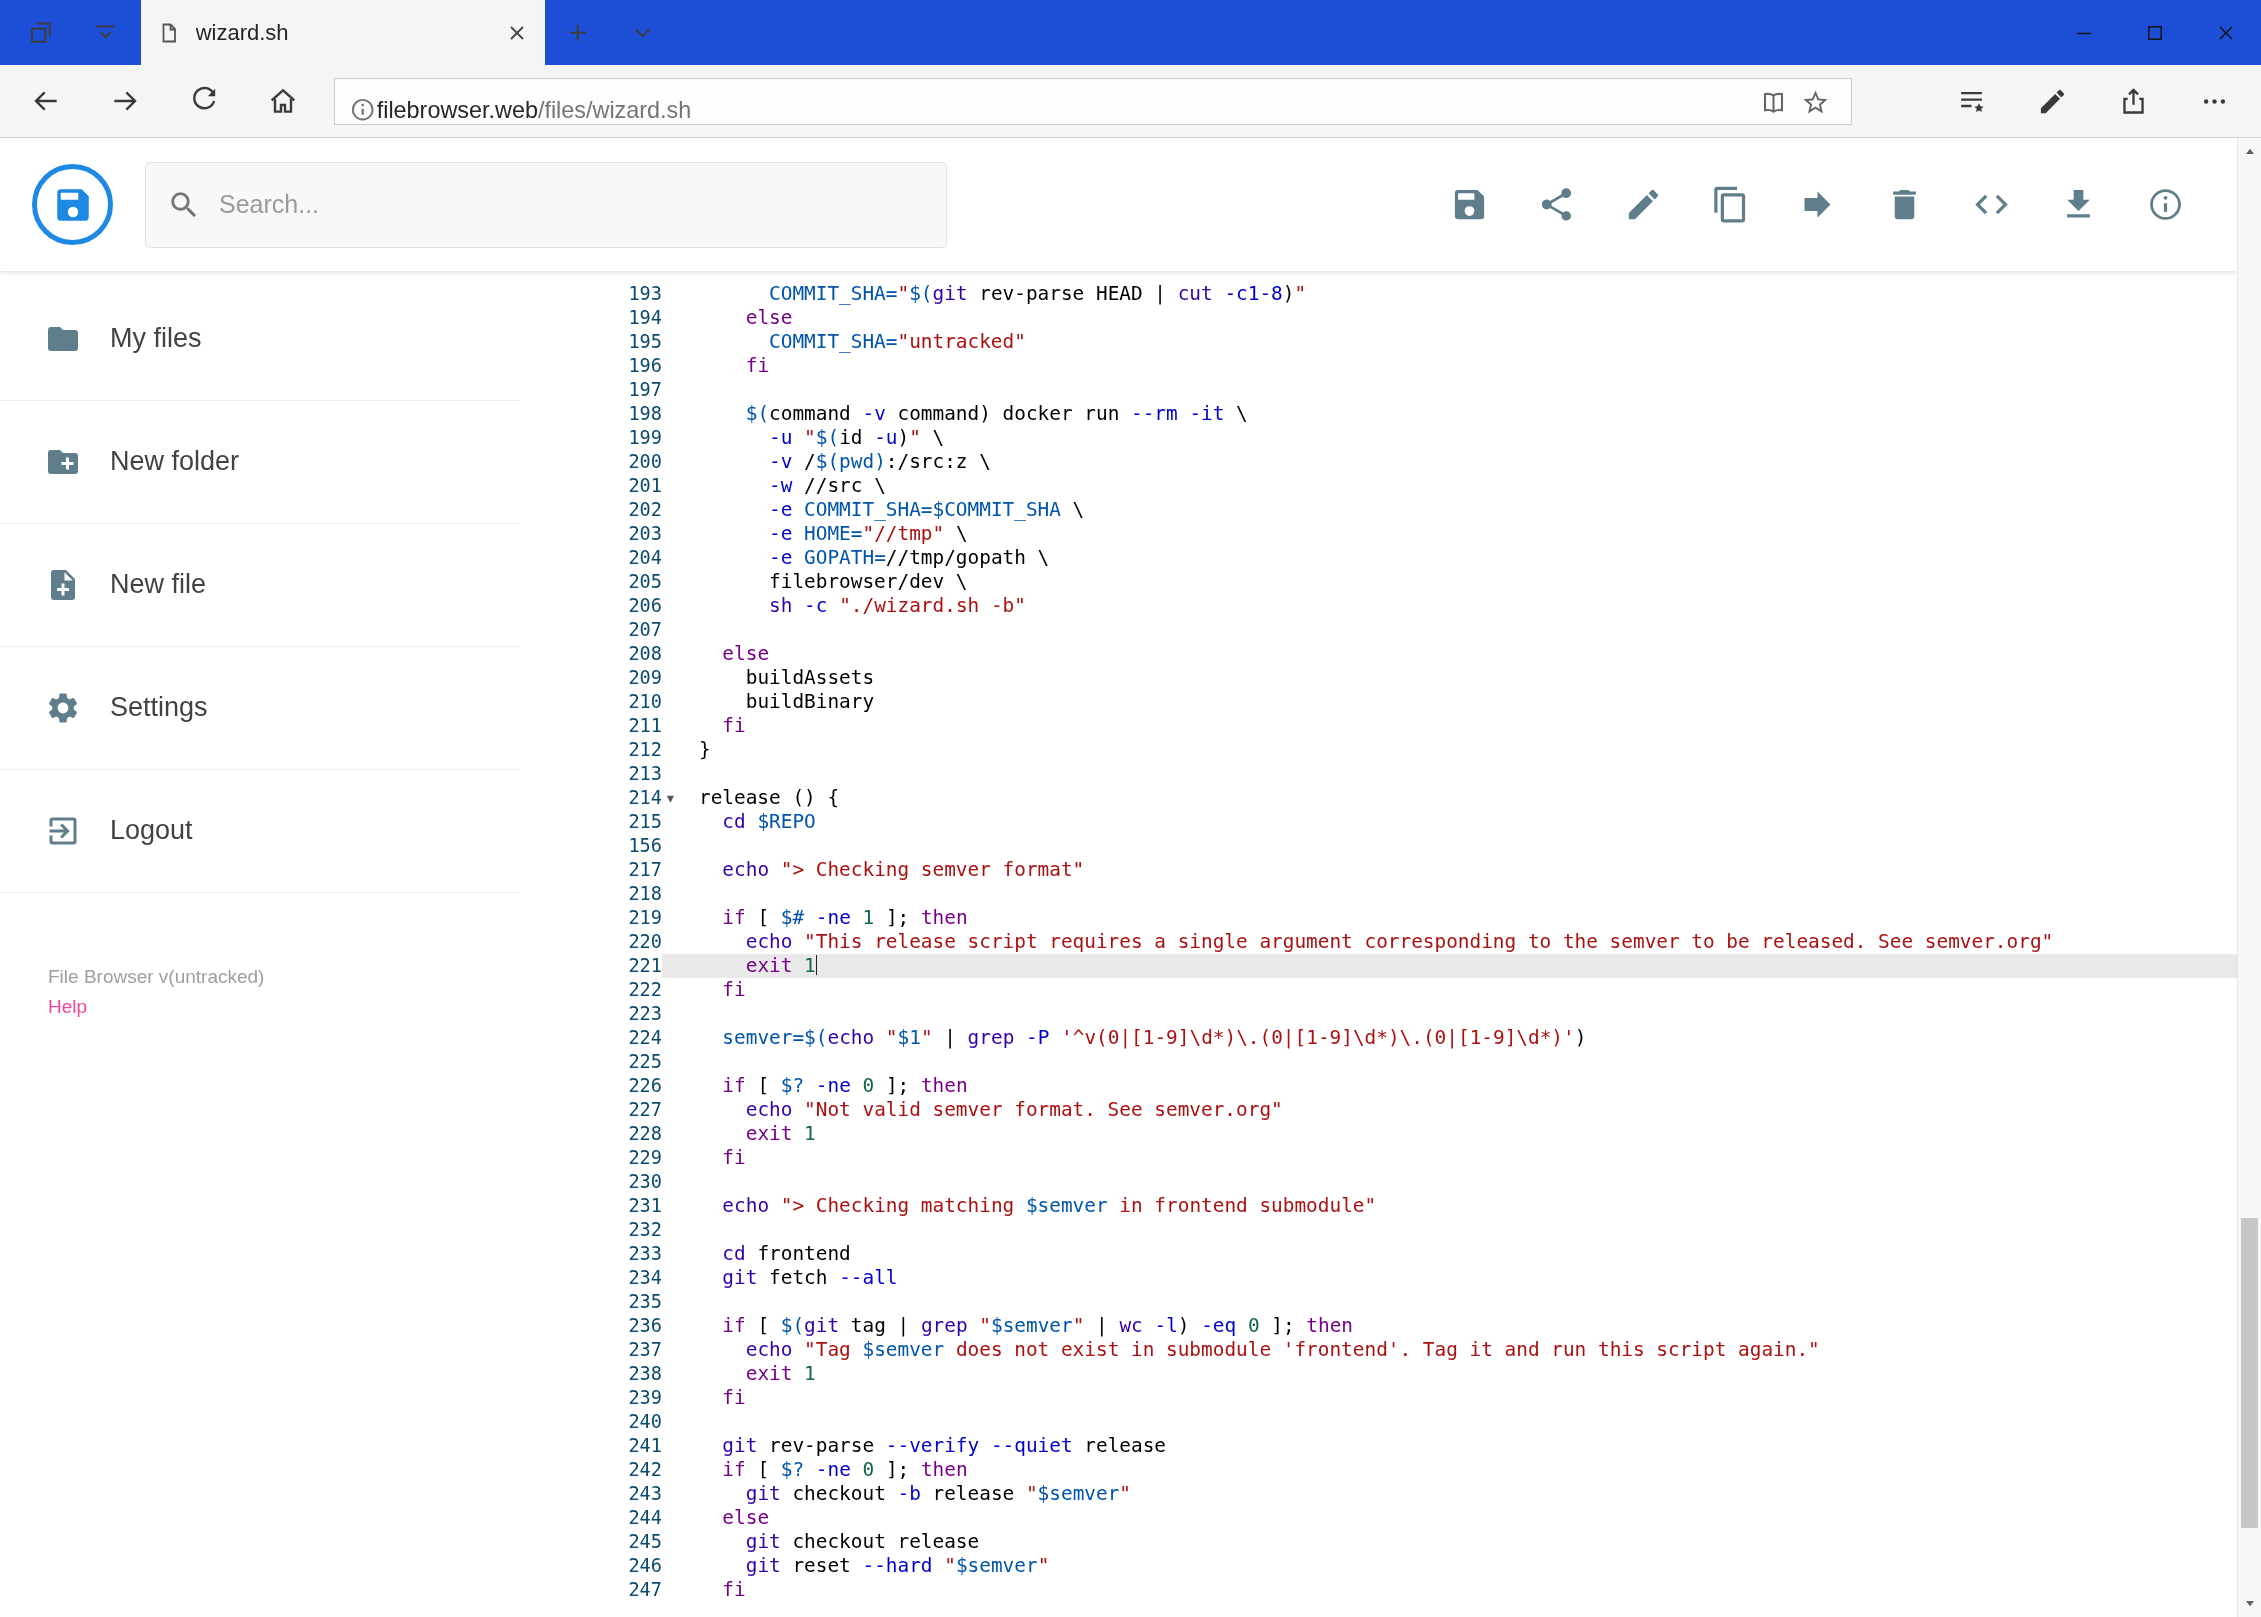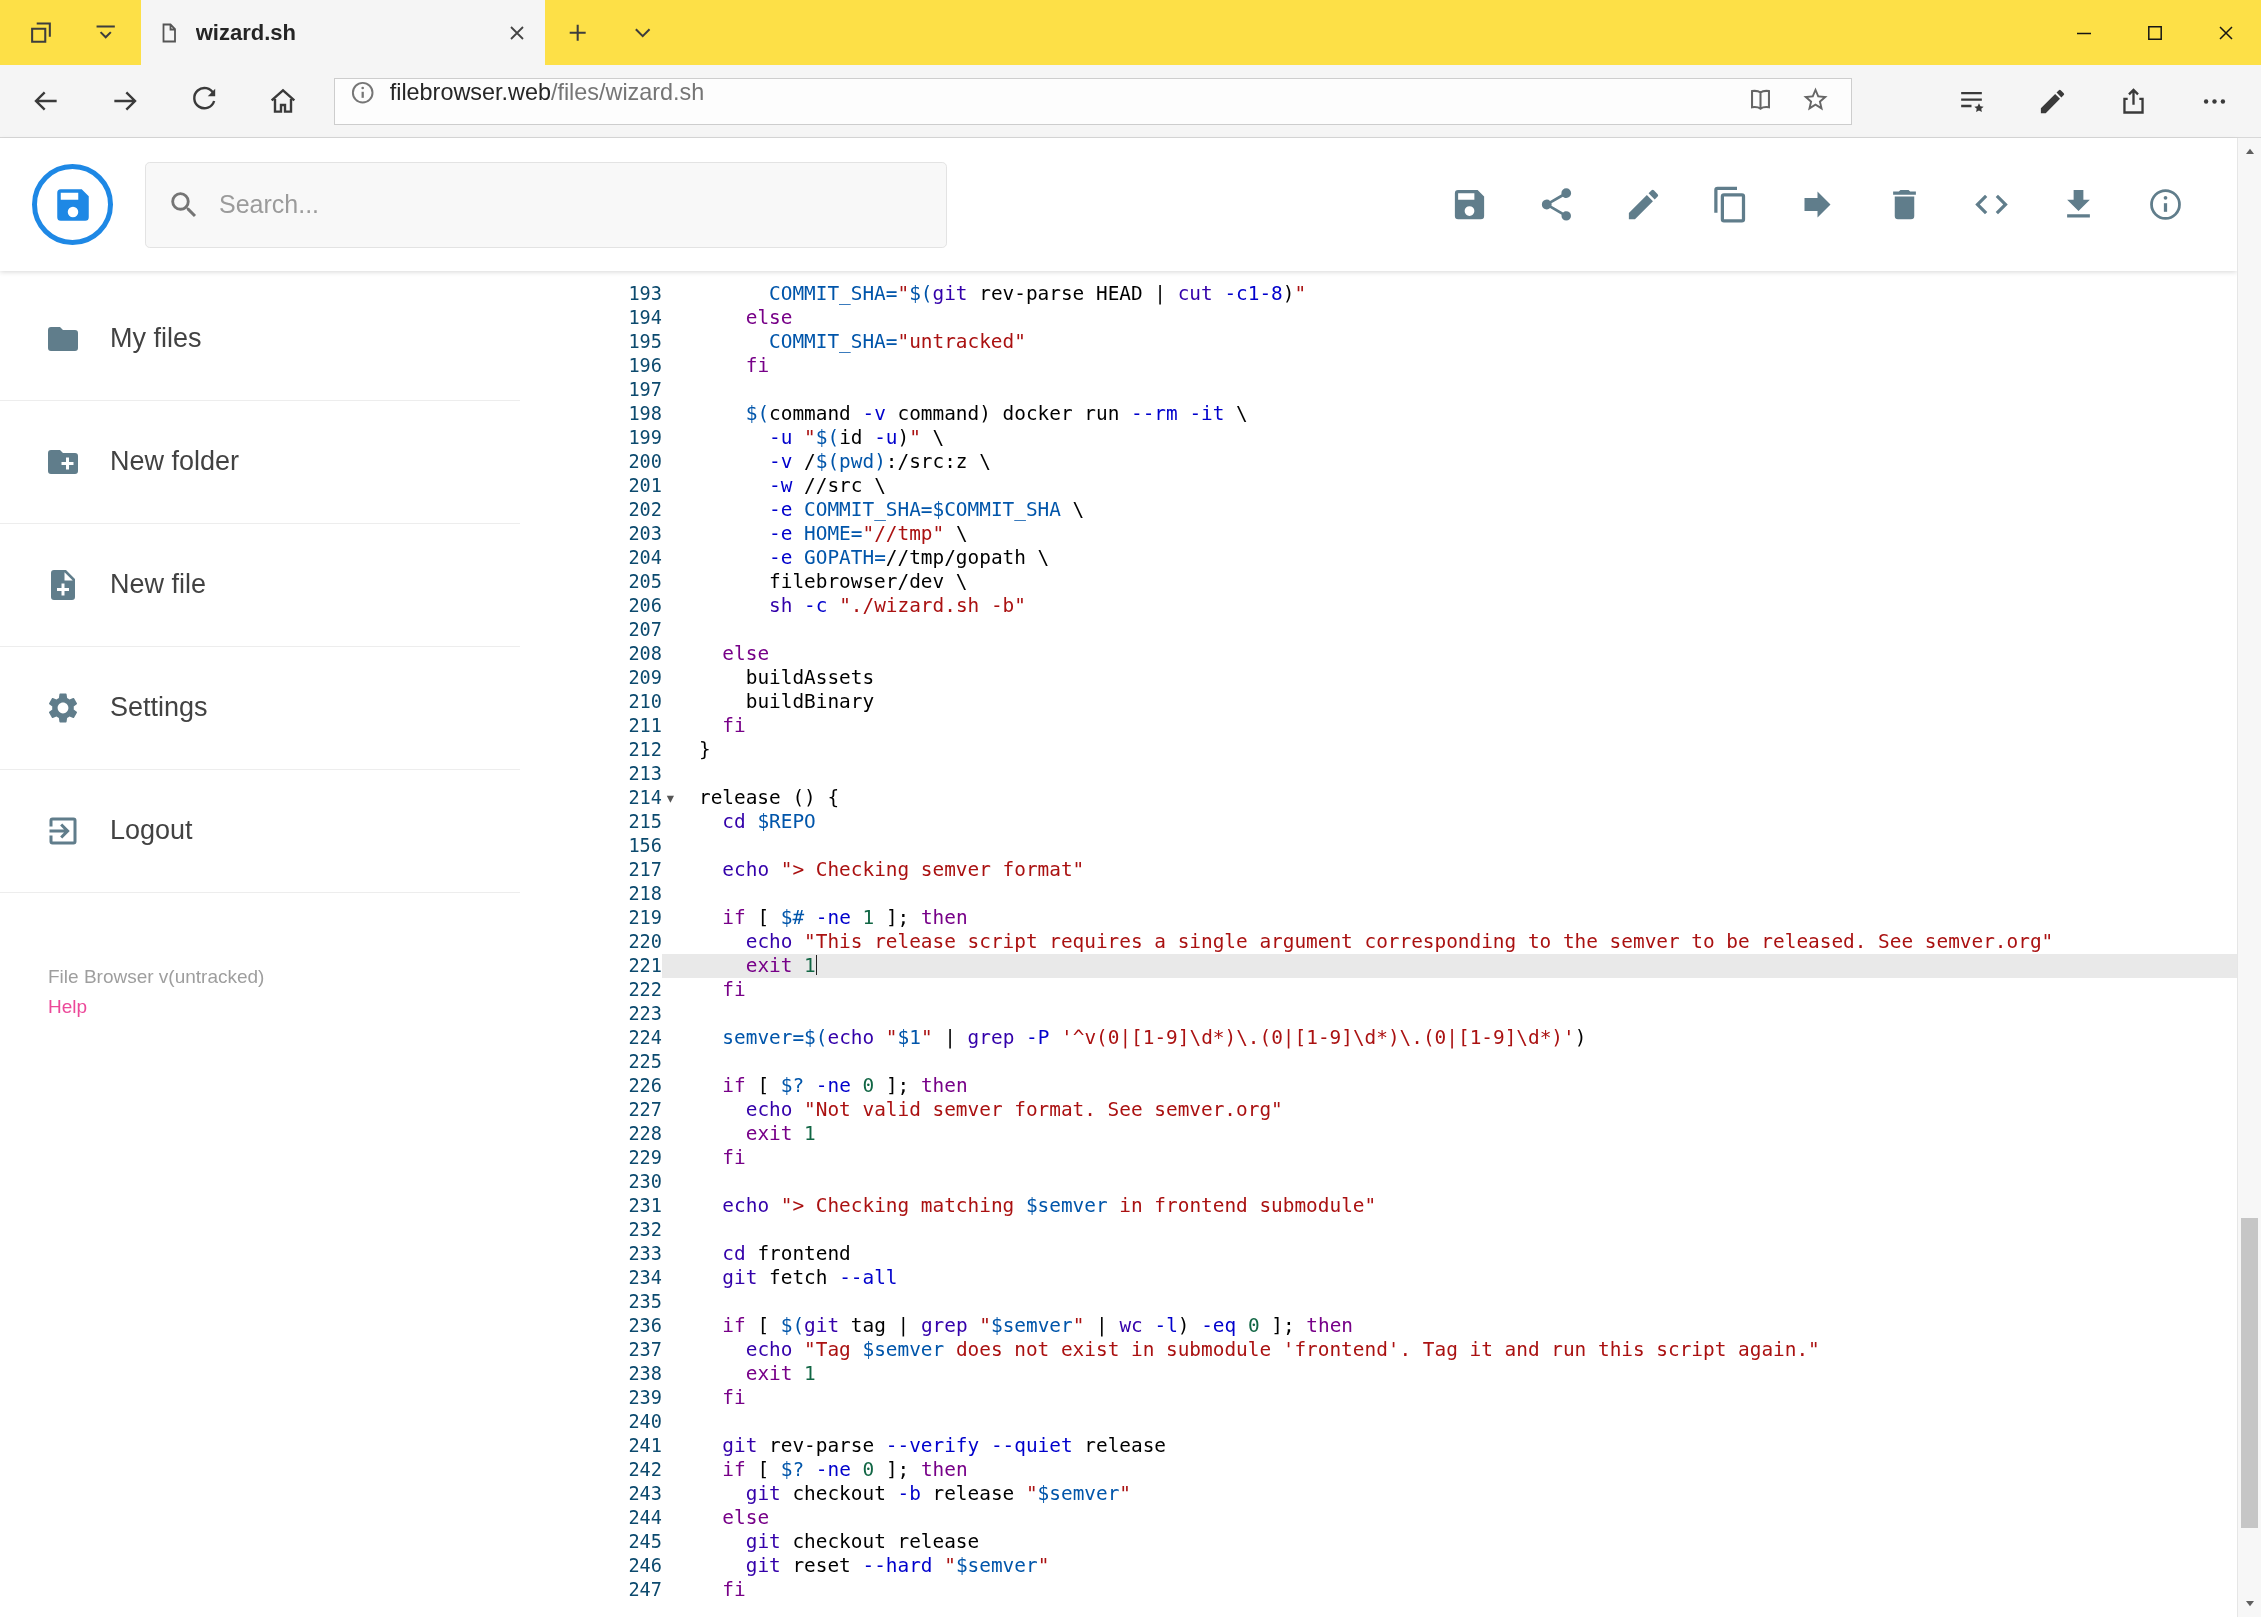--- a/index.html
+++ b/index.html
@@ -5,37 +5,37 @@
   *{margin:0;padding:0;box-sizing:border-box;}
   html,body{width:2261px;height:1617px;overflow:hidden;background:#fff;
     font-family:"Liberation Sans","DejaVu Sans",sans-serif;}
   .window{width:2261px;height:1617px;display:flex;flex-direction:column;background:#fff;}
   .ic{display:inline-block;}
   .ic svg{display:block;width:100%;height:100%;}
   button{background:none;border:none;cursor:pointer;padding:0;font:inherit;color:inherit;}
   a{text-decoration:none;cursor:pointer;}
 
   
-  .tabbar{height:65px;background:#fde047;display:flex;align-items:stretch;flex:none;font-weight:bold;}
+  .tabbar{height:65px;background:#1d4ed8;display:flex;align-items:stretch;flex:none;}
   .tb-left{display:flex;align-items:stretch;padding-left:8px;}
   .tb-btn{width:65px;display:flex;align-items:center;justify-content:center;color:#3d3d3d;}
   .tb-btn .ic{width:27.4px;height:27.4px;}
   .tab{width:404px;background:#f5f5f5;display:flex;align-items:center;padding:0 16px;gap:14.5px;margin-left:3.2px;}
   .tab-fav{width:24px;height:24px;color:#555;flex:none;}
   .tab-title{font-size:22px;color:#252525;flex:1;white-space:nowrap;overflow:hidden;}
   .tab-close{width:24px;height:24px;color:#444;flex:none;}
   .win-controls{margin-left:auto;display:flex;}
   .win-btn{width:71px;display:flex;align-items:center;justify-content:center;color:#151515;}
   .win-btn .ic{width:24px;height:24px;}
 
   
   .addressrow{height:73px;background:#f5f5f5;border-bottom:0.8px solid #d8d8d8;display:flex;align-items:center;flex:none;padding-left:6.5px;}
   .nav-btn{width:79px;height:73px;display:flex;align-items:center;justify-content:center;color:#3a3a3a;}
   .nav-btn .ic{width:32px;height:32px;}
-  .urlbox{margin-left:11.3px;width:1518px;height:47px;background:#fdfdfd;border:0.8px solid #cdcdcd;display:flex;align-items:flex-start;padding:0 14.5px;gap:13px;}
+  .urlbox{margin-left:11.3px;width:1518px;height:47px;background:#fdfdfd;border:0.8px solid #cdcdcd;display:flex;align-items:flex-end;padding:0 14.5px;}
   .url-info{width:27.4px;height:27.4px;color:#767676;flex:none;cursor:pointer;}
   .url-text{font-size:23.4px;white-space:nowrap;}
   .url-host{color:#262626;}
   .url-path{color:#757575;}
   .url-spacer{flex:1;}
   .url-btn{width:42px;height:42px;display:flex;align-items:center;justify-content:center;color:#666;flex:none;}
   .url-btn .ic{width:29px;height:29px;}
   .bar-actions{margin-left:auto;display:flex;padding-right:6.5px;}
   .bar-btn{width:81px;height:73px;display:flex;align-items:center;justify-content:center;color:#3a3a3a;}
   .bar-btn .ic{width:31px;height:31px;}

